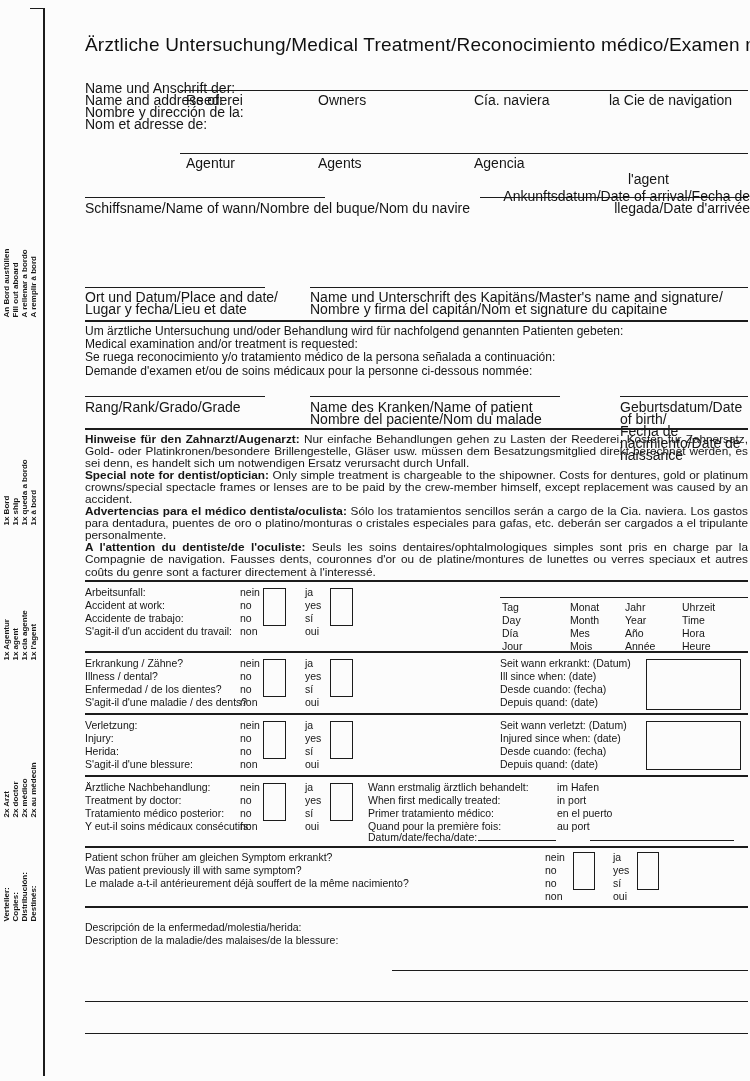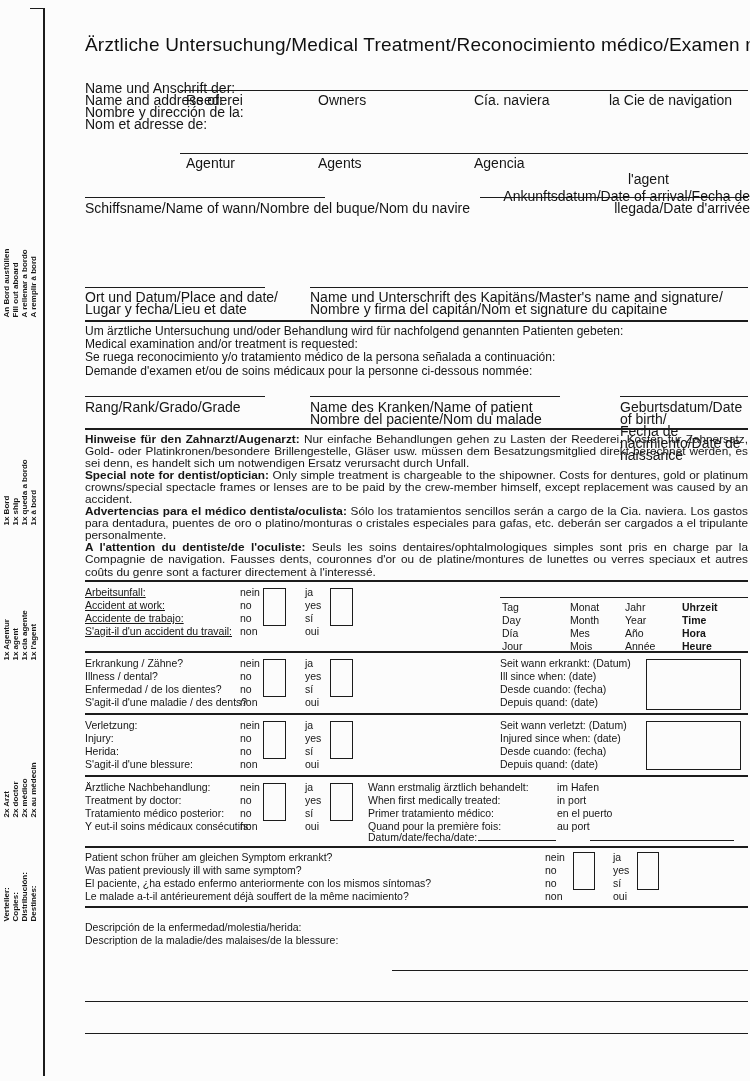--- a/index.html
+++ b/index.html
@@ -118,21 +118,21 @@
   <div class="hline thick" style="left:85px;top:428px;width:663px;"></div>
 
   <div class="abs para" style="left:85px;top:433px;width:663px;">
     <b>Hinweise für den Zahnarzt/Augenarzt:</b><span> Nur einfache Behandlungen gehen zu Lasten der Reederei. Kosten für Zahnersatz, Gold- oder Platinkronen/besondere Brillengestelle, Gläser usw. müssen dem Besatzungsmitglied direkt berechnet werden, es sei denn, es handelt sich um notwendigen Ersatz verursacht durch Unfall.</span><br>
     <b>Special note for dentist/optician:</b><span> Only simple treatment is chargeable to the shipowner. Costs for dentures, gold or platinum crowns/special spectacle frames or lenses are to be paid by the crew-member himself, except replacement was caused by an accident.</span><br>
     <b>Advertencias para el médico dentista/oculista:</b><span> Sólo los tratamientos sencillos serán a cargo de la Cia. naviera. Los gastos para dentadura, puentes de oro o platino/monturas o cristales especiales para gafas, etc. deberán ser cargados a el tripulante personalmente.</span><br>
     <b>A l'attention du dentiste/de l'oculiste:</b><span> Seuls les soins dentaires/ophtalmologiques simples sont pris en charge par la Compagnie de navigation. Fausses dents, couronnes d'or ou de platine/montures de lunettes ou verres speciaux et autres coûts du genre sont a facturer directement à l'interessé.</span>
   </div>
   <div class="hline thick" style="left:85px;top:580px;width:663px;"></div>
 
-  <div class="abs stack t105" style="left:85px;top:586px;text-decoration:underline;">
+  <div class="abs stack t105" style="left:85px;top:586px;">
     <span>Arbeitsunfall:</span>
       <span>Accident at work:</span>
     <span>Accidente de trabajo:</span>
       <span>S'agit-il d'un accident du travail:</span>
   </div>
   <div class="abs stack t105" style="left:240px;top:586px;">
     <span>nein</span>
       <span>no</span>
     <span>no</span>
       <span>non</span>
@@ -157,21 +157,21 @@
       <span>Month</span>
     <span>Mes</span>
       <span>Mois</span>
   </div>
   <div class="abs stack t105" style="left:625px;top:601px;">
     <span>Jahr</span>
       <span>Year</span>
     <span>Año</span>
       <span>Année</span>
   </div>
-  <div class="abs stack t105" style="left:682px;top:601px;font-weight:bold;">
+  <div class="abs stack t105" style="left:682px;top:601px;">
     <span>Uhrzeit</span>
       <span>Time</span>
     <span>Hora</span>
       <span>Heure</span>
   </div>
   <div class="hline thick" style="left:85px;top:651px;width:663px;"></div>
 
   <div class="abs stack t105" style="left:85px;top:657px;">
     <span>Erkrankung / Zähne?</span>
       <span>Illness / dental?</span>
@@ -263,21 +263,20 @@
     <span>im Hafen</span>
       <span>in port</span>
     <span>en el puerto</span>
       <span>au port</span>
   </div>
   <div class="hline thick" style="left:85px;top:846px;width:663px;"></div>
 
   <div class="abs stack t105" style="left:85px;top:851px;">
     <span>Patient schon früher am gleichen Symptom erkrankt?</span>
       <span>Was patient previously ill with same symptom?</span>
-    <span>El paciente, ¿ha estado enfermo anteriormente con los mismos síntomas?</span>
       <span>Le malade a-t-il antérieurement déjà souffert de la même nacimiento?</span>
   </div>
   <div class="abs stack t105" style="left:545px;top:851px;">
     <span>nein</span>
       <span>no</span>
     <span>no</span>
       <span>non</span>
   </div>
   <div class="box" style="left:573px;top:852px;width:22px;height:38px;"></div>
   <div class="abs stack t105" style="left:613px;top:851px;">

